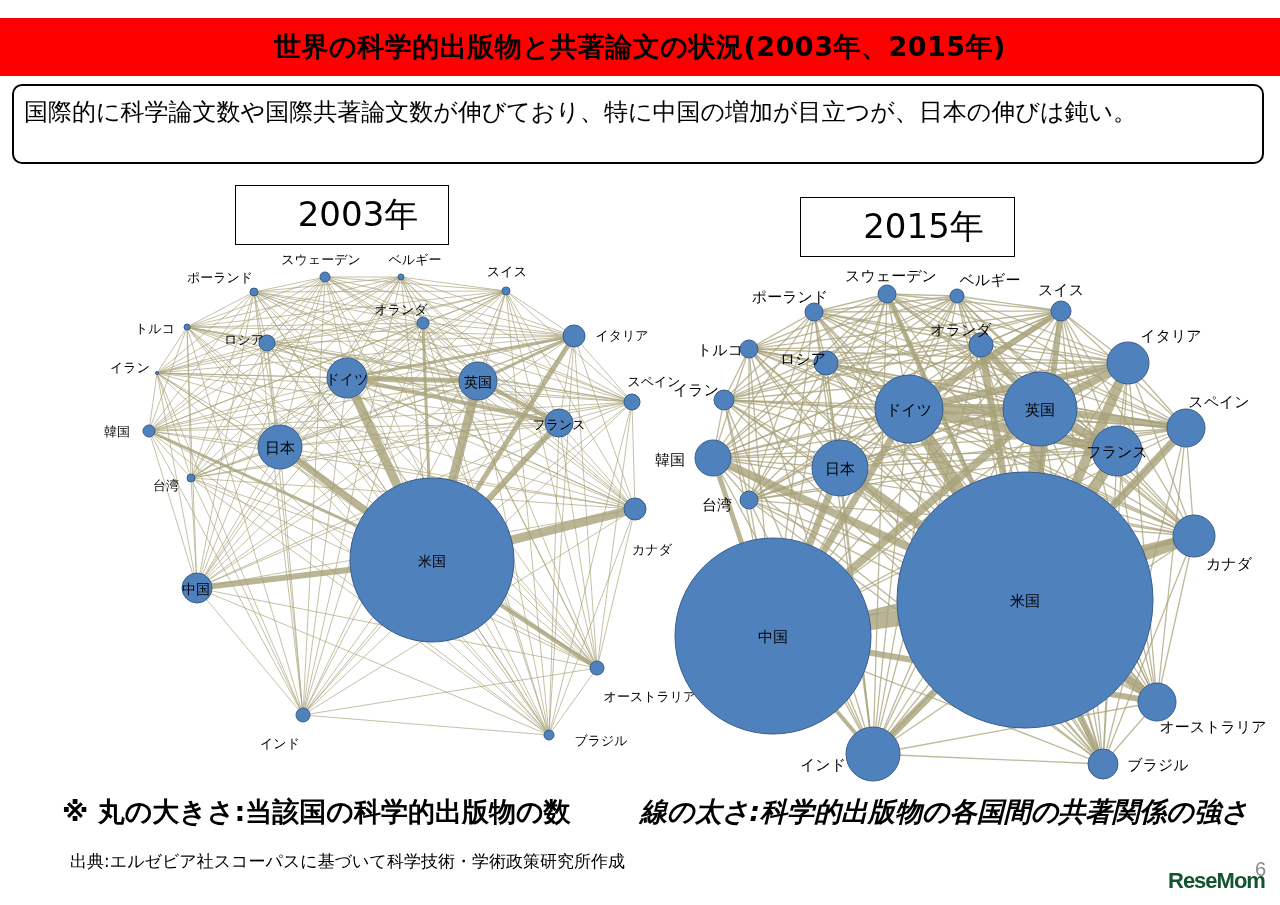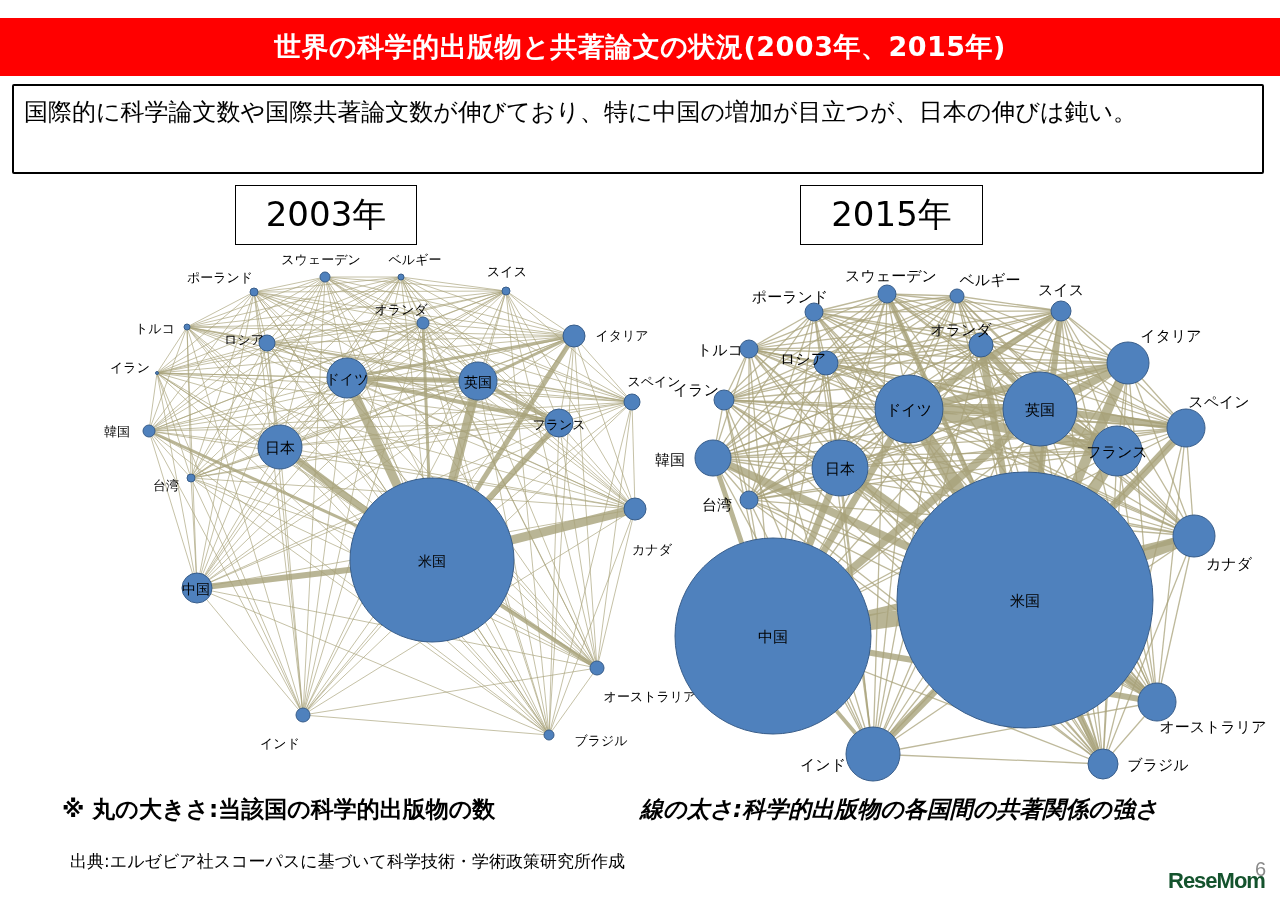--- a/index.html
+++ b/index.html
@@ -1,22 +1,22 @@
 <!DOCTYPE html>
 <html><head>
 <meta charset="utf-8">
 <style>
   html, body { margin:0; padding:0; background:#ffffff; }
   body { width:1280px; height:905px; position:relative; overflow:hidden; font-family:"DejaVu Sans", sans-serif; color:#000; }
   .header { position:absolute; left:0; top:18px; width:1280px; height:58px; background:#ff0000; display:flex; align-items:center; justify-content:center; }
-  .header span { color:#ffffff; font-size:27px; font-weight:bold; letter-spacing:0.5px; }
-  .summary { position:absolute; left:12px; top:84px; width:1252px; height:90px; border:2px solid #000; border-radius:2px; box-sizing:border-box; padding:8px 10px; font-size:24px; line-height:36px; }
-  .year-box { position:absolute; border:1px solid #000; background:#fff; display:flex; align-items:center; justify-content:center; font-family:"DejaVu Sans", sans-serif; font-size:34px; }
+  .header span { color:#000000; font-size:27px; font-weight:bold; letter-spacing:0.5px; }
+  .summary { position:absolute; left:12px; top:84px; width:1252px; height:80px; border:2px solid #000; border-radius:10px; box-sizing:border-box; padding:8px 10px; font-size:24px; line-height:36px; }
+  .year-box { position:absolute; border:1px solid #000; background:#fff; display:flex; align-items:center; justify-content:center; font-family:"DejaVu Sans", sans-serif; font-size:34px;padding-left:32px; }
   svg.net { position:absolute; left:0; top:0; }
-  .note { position:absolute; top:794px; font-size:23px; font-weight:bold; }
+  .note { position:absolute; top:794px; font-size:27px; font-weight:bold; }
   .source { position:absolute; left:70px; top:850px; font-size:17px; }
   .logo { position:absolute; left:1168px; top:868px; font-size:22px; font-weight:bold; color:#14532d; font-family:"Liberation Sans", sans-serif; letter-spacing:-1px; }
   .pageno { position:absolute; left:1255px; top:858px; font-size:20px; color:#8a8a8a; font-family:"Liberation Sans", sans-serif; }
   .lbl { font-family:"DejaVu Sans", sans-serif; fill:#000; }
 </style>
 </head>
 <body>
 
 <div class="header">
   <span>世界の科学的出版物と共著論文の状況(2003年、2015年)</span>
@@ -579,21 +579,21 @@
       <text x="720" y="355" text-anchor="middle" font-size="15" class="lbl">トルコ</text>
       <text x="696" y="395" text-anchor="middle" font-size="15" class="lbl">イラン</text>
       <text x="990" y="285" text-anchor="middle" font-size="15" class="lbl">ベルギー</text>
       <text x="717" y="510" text-anchor="middle" font-size="15" class="lbl">台湾</text>
     </g>
 </svg>
 
 <div class="year-box" style="left:235px;top:185px;width:180px;height:58px;">
   <span>2003年</span>
 </div>
-<div class="year-box" style="left:800px;top:185px;width:181px;height:58px;">
+<div class="year-box" style="left:800px;top:197px;width:181px;height:58px;">
   <span>2015年</span>
 </div>
 
 <div class="note" style="left:62px;">※  丸の大きさ:当該国の科学的出版物の数</div>
 <div class="note" style="left:640px;font-style:italic;">線の太さ:科学的出版物の各国間の共著関係の強さ</div>
 
 <div class="source">出典:エルゼビア社スコーパスに基づいて科学技術・学術政策研究所作成</div>
 <div class="logo">ReseMom</div>
 <div class="pageno">6</div>
 

